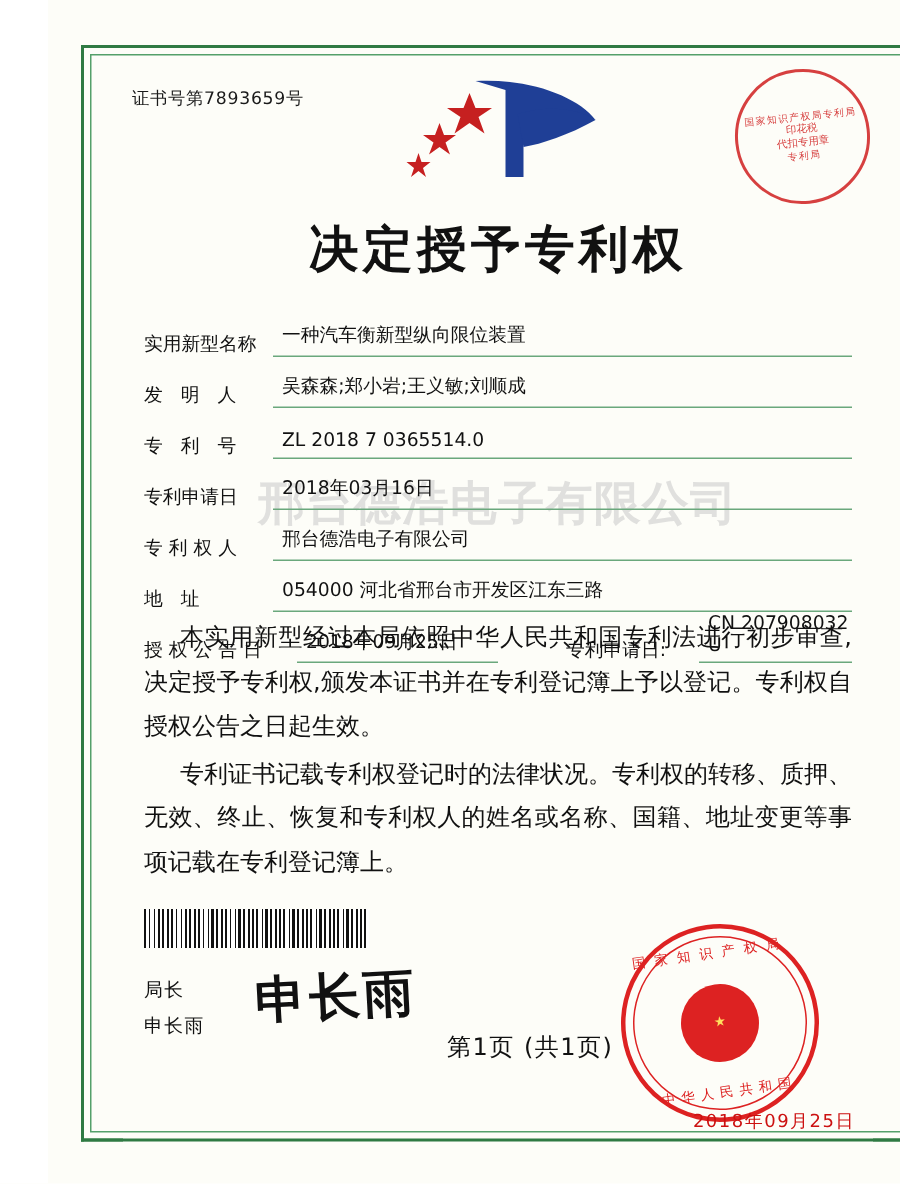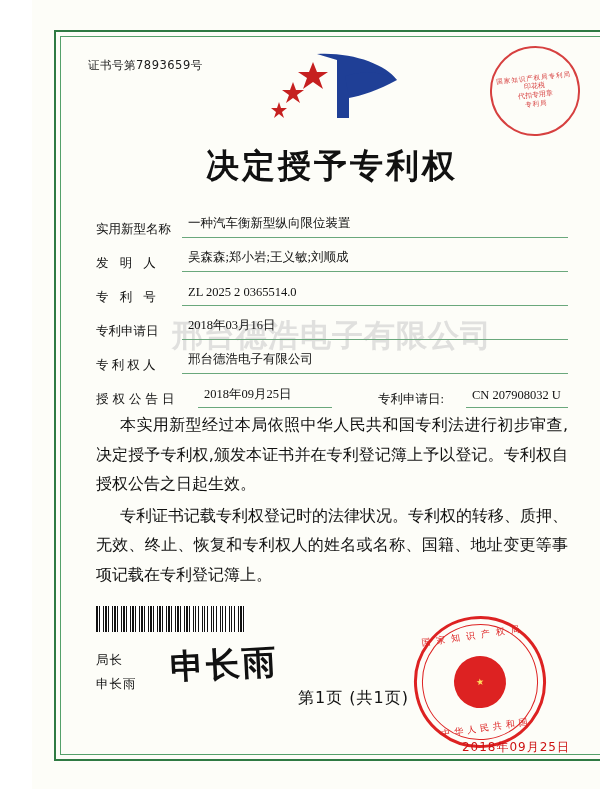--- a/index.html
+++ b/index.html
@@ -73,21 +73,21 @@
   .title{
     position:absolute;left:0;right:0;top:108px;
     text-align:center;
     font-size:33px;font-weight:bold;letter-spacing:3px;
     color:#111;
     font-family:"DejaVu Sans","Liberation Sans",sans-serif;
   }
 
   .fields{
     position:absolute;left:36px;right:36px;top:168px;
-    font-size:12.5px;color:#111;font-family:Liberation Serif, serif;
+    font-size:12.5px;color:#111;
   }
   .row{
     display:flex;align-items:flex-end;
     height:34px;
   }
   .row .label{
     width:86px;flex:none;letter-spacing:4px;white-space:nowrap;
   }
   .row .label.tight{letter-spacing:0px;}
   .row .value{
@@ -214,33 +214,37 @@
         <div class="value">一种汽车衡新型纵向限位装置</div>
       </div>
 
       <div class="row">
         <div class="label">发 明 人</div>
         <div class="value">吴森森;郑小岩;王义敏;刘顺成</div>
       </div>
 
       <div class="row">
         <div class="label">专 利 号</div>
-        <div class="value">ZL 2025 2 0365514.0</div>
+        <div class="value">ZL 2018 7 0365514.0</div>
       </div>
 
       <div class="row">
         <div class="label tight">专利申请日</div>
         <div class="value">2018年03月16日</div>
       </div>
 
       <div class="row">
         <div class="label tight">专 利 权 人</div>
         <div class="value">邢台德浩电子有限公司</div>
       </div>
 
+      <div class="row">
+        <div class="label">地 址</div>
+        <div class="value">054000 河北省邢台市开发区江东三路</div>
+      </div>
 
       <div class="halfrow">
         <div class="seg">
           <div class="label tight">授权公告日</div>
           <div class="value">2018年09月25日</div>
         </div>
         <div class="seg">
           <div class="label wide" style="text-align:right;padding-right:6px">专利申请日:</div>
           <div class="value">CN 207908032 U</div>
         </div>

